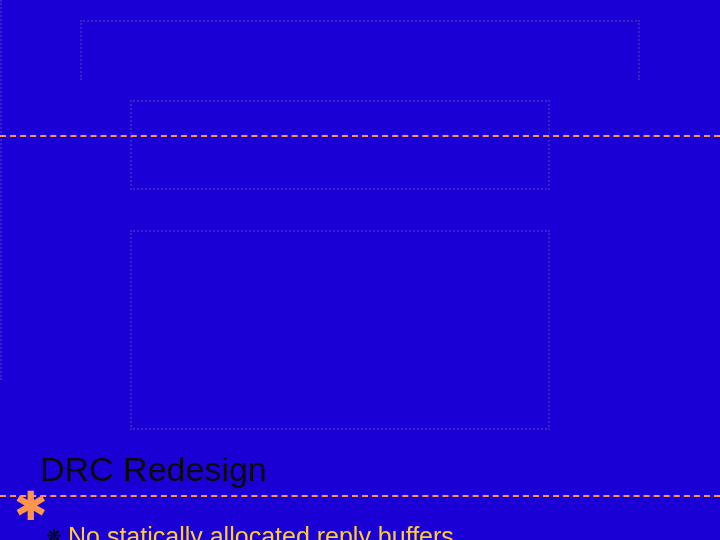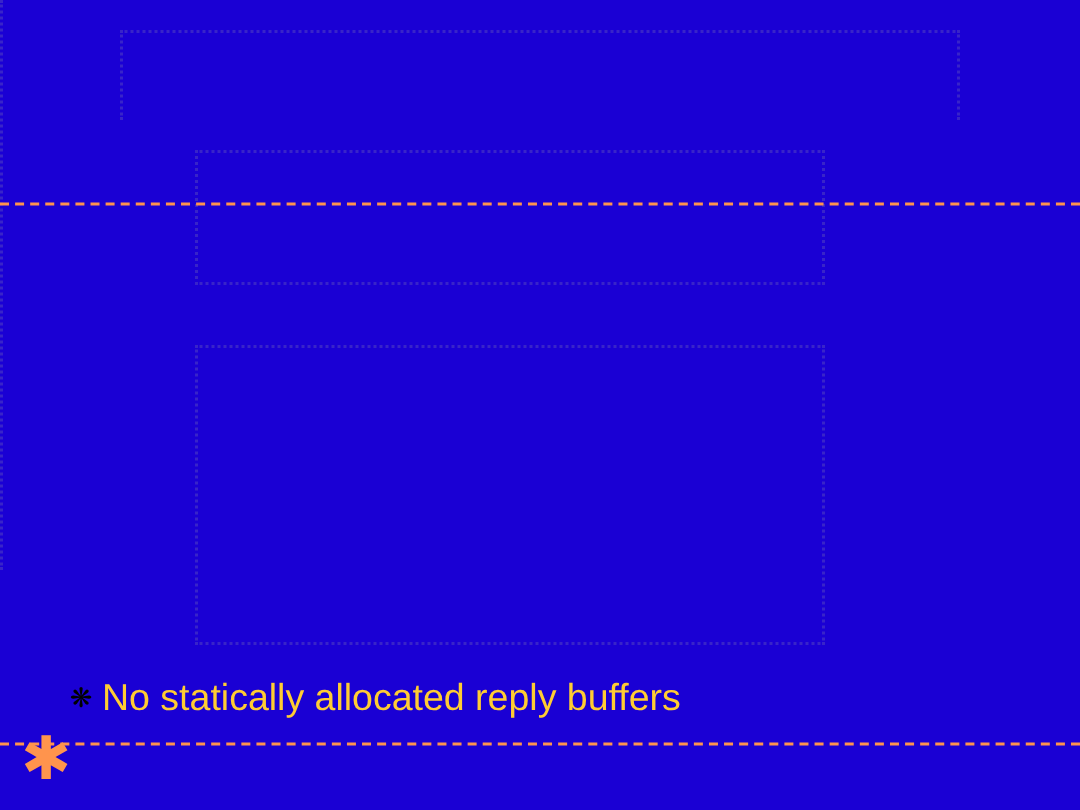--- a/index.html
+++ b/index.html
@@ -68,20 +68,21 @@
 <body>
 
 <div class="decor decor-top"></div>
 <div class="decor-left"></div>
 <div class="decor decor-box1"></div>
 <div class="decor decor-box2"></div>
 <div class="dash-line dash1"></div>
 <div class="dash-line dash2"></div>
 
 <div class="slide">
+  <h1 class="title">DRC Redesign</h1>
 
   <ul class="bullets lvl1">
     <li>
       <span class="b">❋</span>
       <span class="t">No statically allocated reply buffers</span>
     </li>
 
   </ul>
 
 </div>

